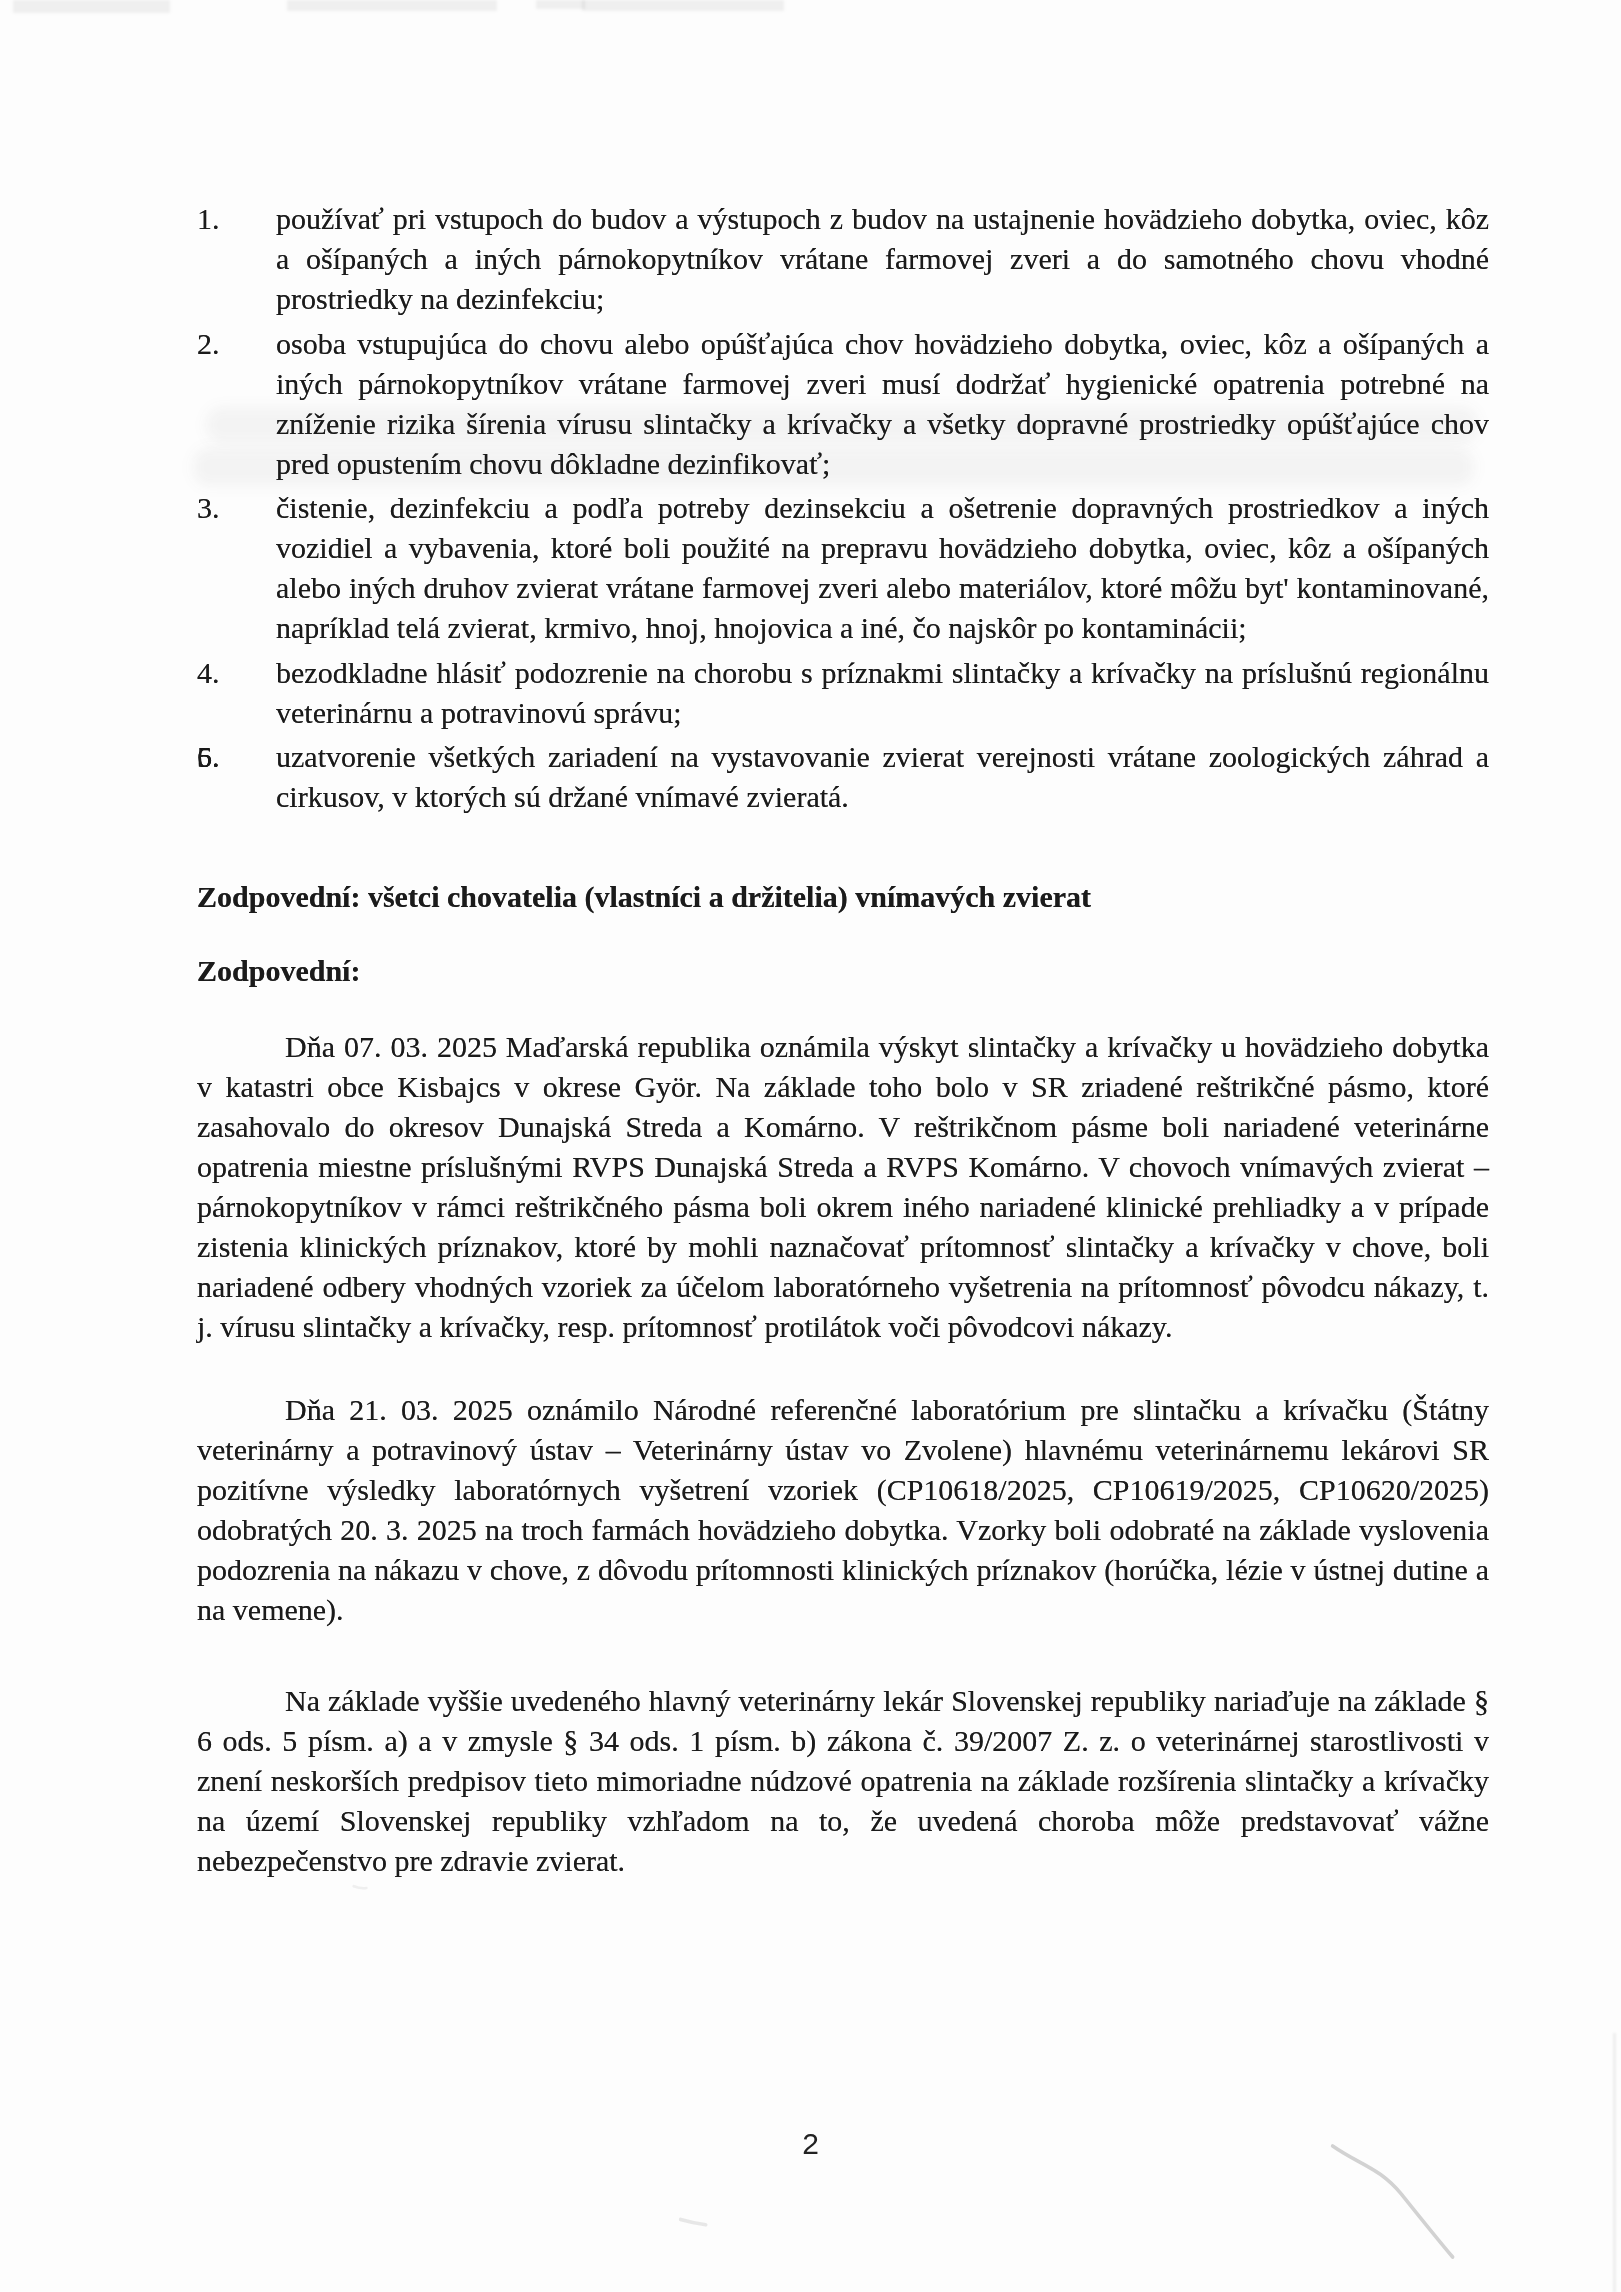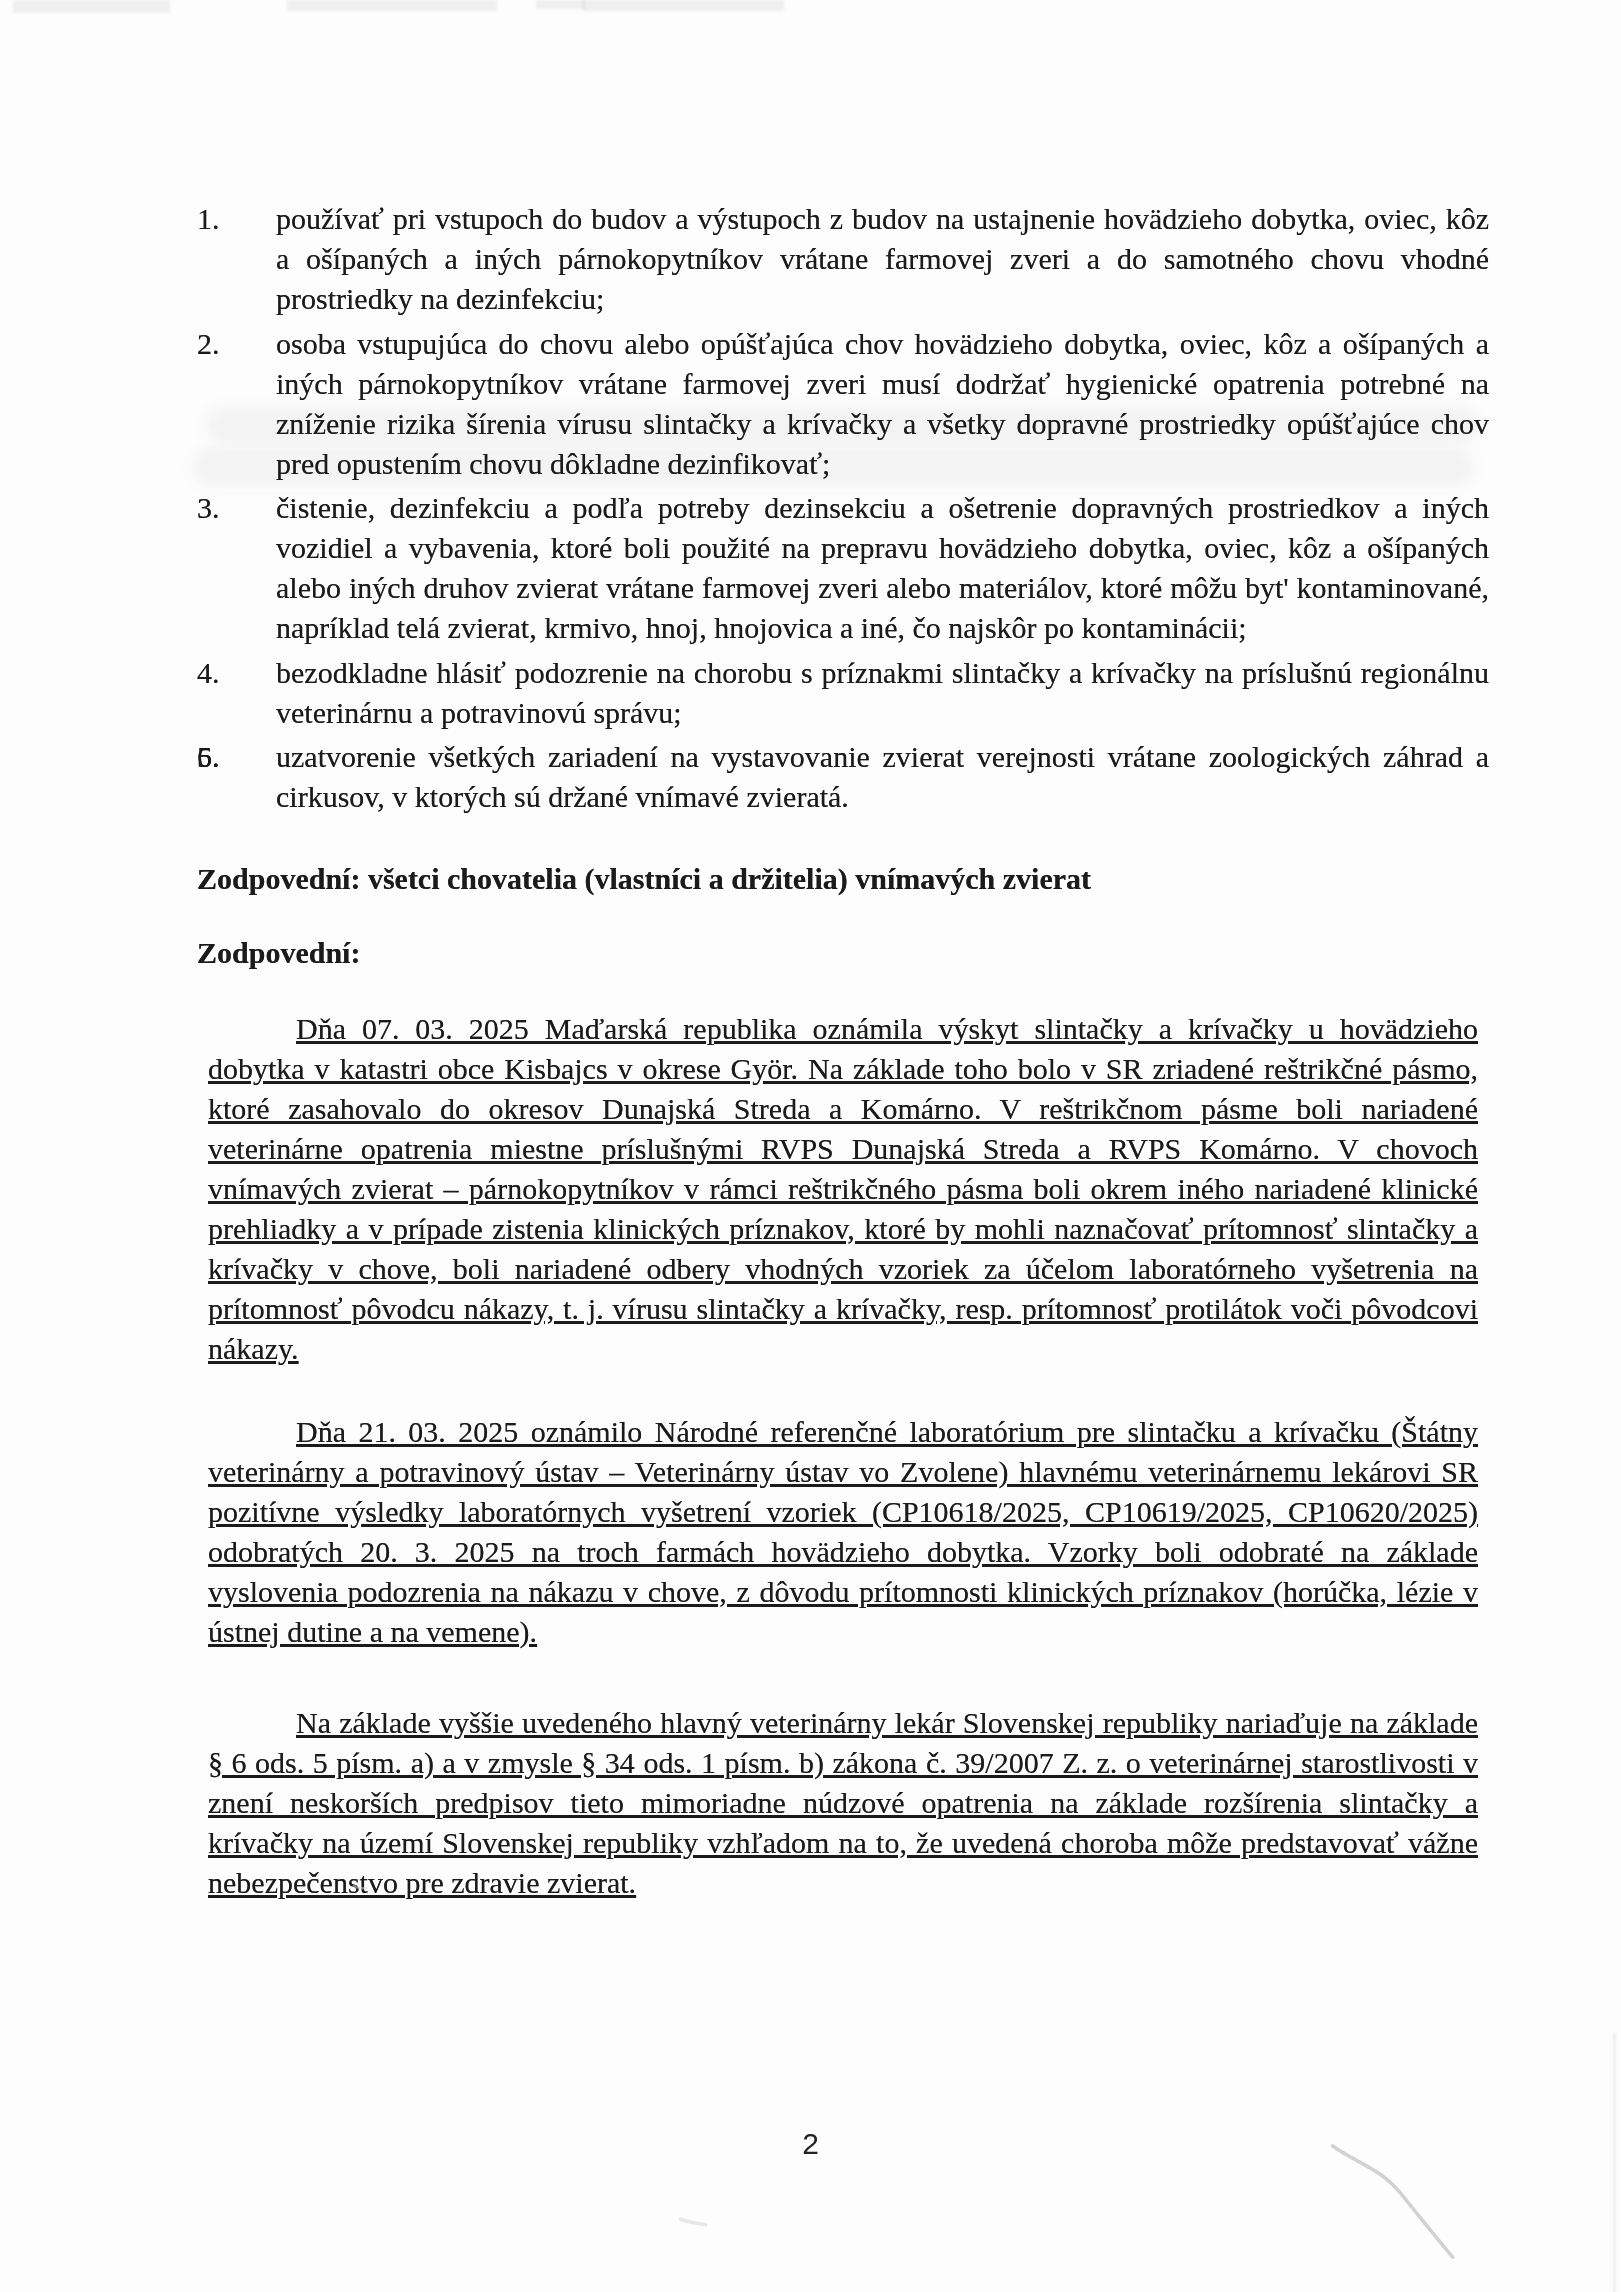--- a/index.html
+++ b/index.html
@@ -44,27 +44,26 @@
     background: rgba(60,60,60,0.05);
     filter: blur(6.3px);
     border-radius: 16px;
     pointer-events: none;
   }
   .heading {
     font-weight: bold;
     text-align: left;
     margin: 0;
   }
-  .heading-responsible { margin-top: 42px; }
+  .heading-responsible { margin-top: 60px; }
   .heading-justification { margin-top: 34px; }
   .para {
-    margin: 11px;
+    margin: 0;
     text-align: justify;
     text-indent: 88px;
-    text-decoration: underline;
   }
   .para-1 { margin-top: 36px; }
   .para-2 { margin-top: 43px; }
   .para-3 { margin-top: 51px; }
   .pagenum {
     position: absolute;
     left: 0;
     top: 2124px;
     width: 100%;
     text-align: center;

